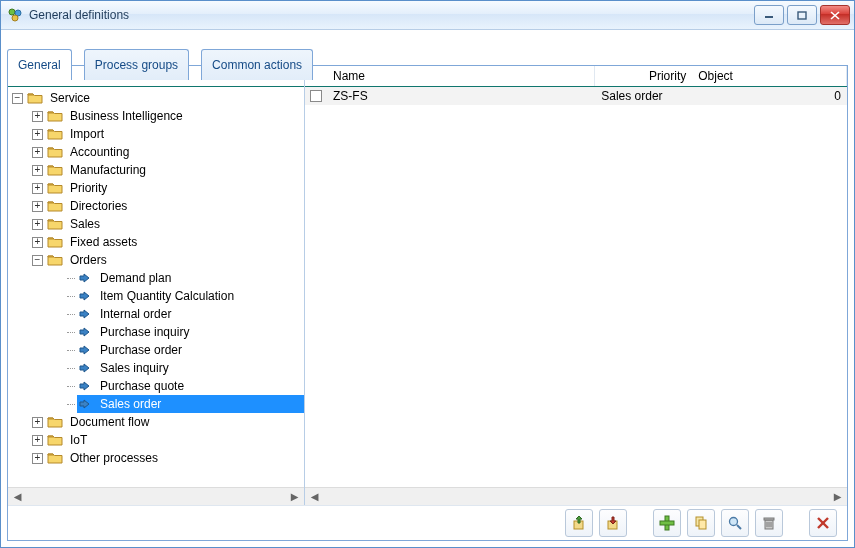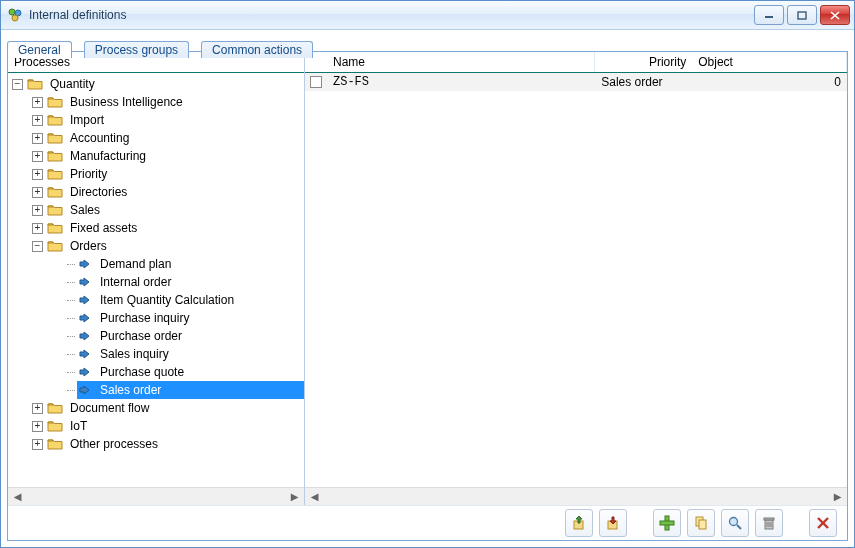--- a/index.html
+++ b/index.html
@@ -47,26 +47,26 @@
   .win-btn svg { display:block; }
   
   .tabs {
     display: flex;
     gap: 2px;
     padding: 4px 6px 0 6px;
   }
   .tab {
     border: 1px solid #7fa7d8;
     border-bottom: none;
-    padding: 1px 10px;
+    padding: 8px 10px;
     border-radius: 3px 3px 0 0;
     background: #fff;
     color: #154b86;
     position: relative;
-    top: 7px;
+    top: 15px;
     cursor: default;
   }
   .tab.active {
     background: #fff;
     z-index: 2;
   }
   .tab:not(.active) {
     background: linear-gradient(to bottom, #eef5fc, #e2edf9);
     margin-left: 10px;
   }
@@ -152,21 +152,21 @@
   }
   .grid-row {
     display: flex;
     align-items: center;
     height: 18px;
     font-size: 12px;
   }
   .grid-row.alt { background: #f3f3f3; }
   .cell { padding: 0 6px; box-sizing: border-box; }
   .cell-check { width: 22px; display:flex; align-items:center; justify-content:center; padding:0; }
-  .cell-name  { flex: 1.8; font-family: Liberation Mono, monospace; }
+  .cell-name  { flex: 1.8; }
   .cell-object{ flex: 1; }
   .cell-prio  { flex: 0.6; text-align: right; }
   .chk {
     width: 12px; height: 12px; border: 1px solid #8a8a8a; background: #fff; box-sizing: border-box;
   }
   .scroll-strip {
     height: 17px;
     background: #f0f0f0;
     border-top: 1px solid #dcdcdc;
     display: flex; align-items: center; justify-content: space-between;
@@ -204,21 +204,21 @@
 <div class="window">
 
   <div class="titlebar">
     <span class="app-icon">
       <svg width="16" height="16" viewBox="0 0 16 16">
         <circle cx="5" cy="5" r="3" fill="#6fbf44" stroke="#3f7a22"></circle>
         <circle cx="11" cy="6" r="3" fill="#4a9ede" stroke="#2d6fa3"></circle>
         <circle cx="8" cy="11" r="3" fill="#e8c24a" stroke="#a37f1e"></circle>
       </svg>
     </span>
-    <span class="title">Internal definitions</span>
+    <span class="title">General definitions</span>
     <div class="win-controls">
       <div class="win-btn">
         <svg width="10" height="8">
             <line x1="1" y1="6" x2="9" y2="6" stroke="#3a5a7a" stroke-width="2"></line>
           </svg>
       </div>
       <div class="win-btn">
         <svg width="10" height="9">
             <rect x="1" y="1" width="8" height="7" fill="none" stroke="#3a5a7a" stroke-width="1.4"></rect>
           </svg>
@@ -246,21 +246,21 @@
         <div class="tree" id="tree">
             <div class="tree-row">
               <span class="indent" style="width: 0px;"></span>
               <span class="toggle">−</span>
               <span class="node-icon">
                 <svg width="16" height="14" viewBox="0 0 16 14">
                   <path d="M1 3 L6 3 L7.5 4.5 L15 4.5 L15 12 L1 12 Z" fill="#f7d66b" stroke="#b5892a"></path>
                   <path d="M1 3 L6 3 L7 4 L1 4 Z" fill="#e8c24a" stroke="#b5892a"></path>
                 </svg>
               </span>
-              <span class="label">Quantity</span>
+              <span class="label">Service</span>
             </div>
             <div class="tree-row">
               <span class="indent" style="width: 20px;"></span>
               <span class="toggle">+</span>
               <span class="node-icon">
                 <svg width="16" height="14" viewBox="0 0 16 14">
                   <path d="M1 3 L6 3 L7.5 4.5 L15 4.5 L15 12 L1 12 Z" fill="#f7d66b" stroke="#b5892a"></path>
                   <path d="M1 3 L6 3 L7 4 L1 4 Z" fill="#e8c24a" stroke="#b5892a"></path>
                 </svg>
               </span>
@@ -367,32 +367,32 @@
             </div>
             <div class="tree-row">
               <span class="indent" style="width: 40px;"></span>
               <span class="toggle blank"></span>
               <span style="display: inline-block; width: 8px; border-top: 1px dotted rgb(153, 153, 153); margin-right: 2px;"></span>
               <span class="node-icon">
                 <svg width="14" height="14" viewBox="0 0 14 14">
                   <path d="M11 7 L6 11 L6 9 L2 9 L2 5 L6 5 L6 3 Z" fill="#3b82c4" stroke="#1f578c"></path>
                 </svg>
               </span>
+              <span class="label">Item Quantity Calculation</span>
+            </div>
+            <div class="tree-row">
+              <span class="indent" style="width: 40px;"></span>
+              <span class="toggle blank"></span>
+              <span style="display: inline-block; width: 8px; border-top: 1px dotted rgb(153, 153, 153); margin-right: 2px;"></span>
+              <span class="node-icon">
+                <svg width="14" height="14" viewBox="0 0 14 14">
+                  <path d="M11 7 L6 11 L6 9 L2 9 L2 5 L6 5 L6 3 Z" fill="#3b82c4" stroke="#1f578c"></path>
+                </svg>
+              </span>
               <span class="label">Internal order</span>
-            </div>
-            <div class="tree-row">
-              <span class="indent" style="width: 40px;"></span>
-              <span class="toggle blank"></span>
-              <span style="display: inline-block; width: 8px; border-top: 1px dotted rgb(153, 153, 153); margin-right: 2px;"></span>
-              <span class="node-icon">
-                <svg width="14" height="14" viewBox="0 0 14 14">
-                  <path d="M11 7 L6 11 L6 9 L2 9 L2 5 L6 5 L6 3 Z" fill="#3b82c4" stroke="#1f578c"></path>
-                </svg>
-              </span>
-              <span class="label">Item Quantity Calculation</span>
             </div>
             <div class="tree-row">
               <span class="indent" style="width: 40px;"></span>
               <span class="toggle blank"></span>
               <span style="display: inline-block; width: 8px; border-top: 1px dotted rgb(153, 153, 153); margin-right: 2px;"></span>
               <span class="node-icon">
                 <svg width="14" height="14" viewBox="0 0 14 14">
                   <path d="M11 7 L6 11 L6 9 L2 9 L2 5 L6 5 L6 3 Z" fill="#3b82c4" stroke="#1f578c"></path>
                 </svg>
               </span>

